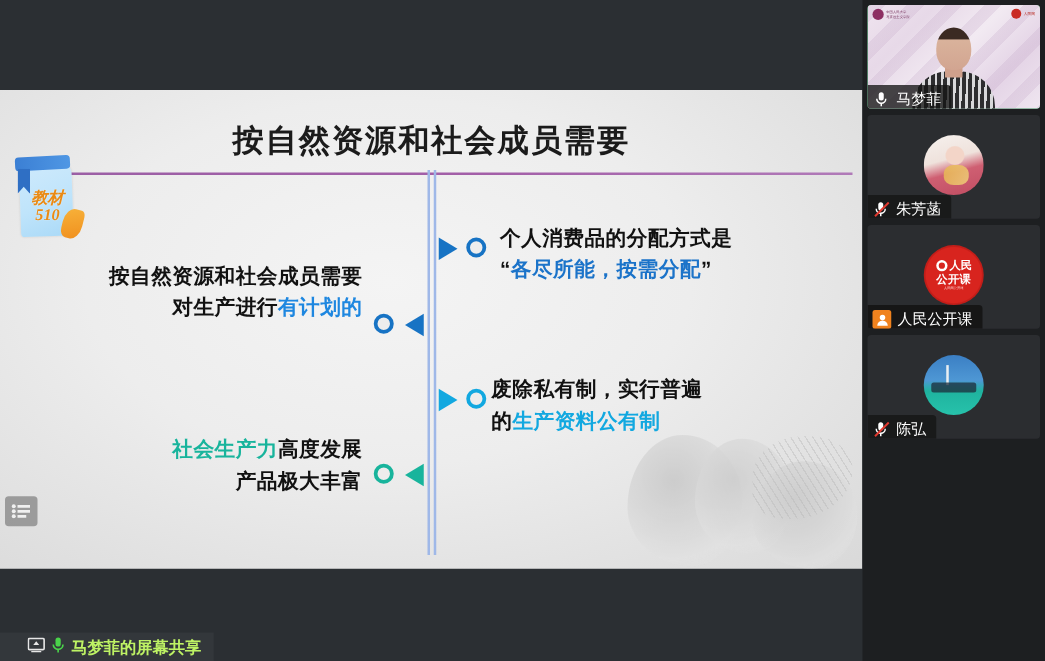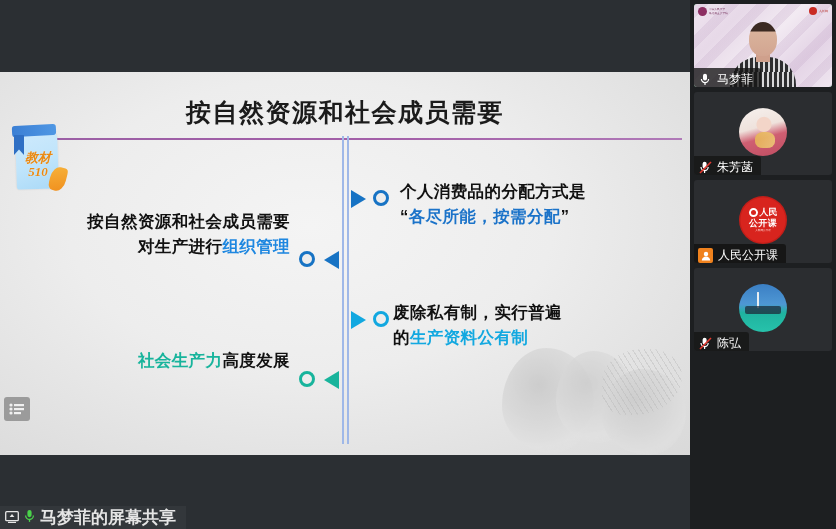--- a/index.html
+++ b/index.html
@@ -175,23 +175,23 @@
 
   
   .share-bar {
     position: absolute;
     left: 0; bottom: 0;
     height: 23px;
     background: #33373b;
     display: flex;
     align-items: center;
     gap: 5px;
-    padding: 0 10px 0 5px;
-    color: #e5e5e5;
-    font-size: 17px;
+    padding: 0 10px 0 22px;
+    color: #bef264;
+    font-size: 13px;
     font-weight: bold;
     white-space: nowrap;
   }
 
   
   .filmstrip {
     position: absolute;
     right: 0; top: 0;
     width: 146px; height: 529px;
     background: #1d1f21;
@@ -404,34 +404,35 @@
         <div class="node" style="left:373px; top:118px; border:3px solid #1773c4;"></div>
         <div class="blk" id="item-1" style="left:400px; top:107px; width:230px;">
             <div><span style="color: rgb(17, 17, 17);">个人消费品的分配方式是</span></div>
             <div><span style="color: rgb(17, 17, 17);">“</span><span style="color: rgb(27, 115, 201);">各尽所能，按需分配</span><span style="color: rgb(17, 17, 17);">”</span></div>
           </div>
 
         <div class="tri left" style="left:324px; top:179px; border-right-color:#1773c4;"></div>
         <div class="node" style="left:299px; top:179px; border:3px solid #1773c4;"></div>
         <div class="blk right-al" id="item-2" style="left:40px; top:137px; width:250px;">
             <div><span style="color: rgb(17, 17, 17);">按自然资源和社会成员需要</span></div>
-            <div><span style="color: rgb(17, 17, 17);">对生产进行</span><span style="color: rgb(30, 135, 224);">组织管理</span></div>
+            <div><span style="color: rgb(17, 17, 17);">对生产进行</span><span style="color: rgb(30, 135, 224);">有计划的</span></div>
           </div>
 
         <div class="tri right" style="left:351px; top:239px; border-left-color:#12a8e0;"></div>
         <div class="node" style="left:373px; top:239px; border:3px solid #12a8e0;"></div>
         <div class="blk" id="item-3" style="left:393px; top:228px; width:220px;">
             <div><span style="color: rgb(17, 17, 17);">废除私有制，实行普遍</span></div>
             <div><span style="color: rgb(17, 17, 17);">的</span><span style="color: rgb(18, 168, 224);">生产资料公有制</span></div>
           </div>
 
         <div class="tri left" style="left:324px; top:299px; border-right-color:#18b49c;"></div>
         <div class="node" style="left:299px; top:299px; border:3px solid #18b49c;"></div>
         <div class="blk right-al" id="item-4" style="left:60px; top:276px; width:230px;">
             <div><span style="color: rgb(24, 180, 156); margin-left: 40px;">社会生产力</span><span style="color: rgb(17, 17, 17);">高度发展</span></div>
+            <div><span style="color: rgb(17, 17, 17);">产品极大丰富</span></div>
           </div>
 
       </div>
     </div>
 
     <div class="list-btn">
       <svg width="16" height="12" viewBox="0 0 16 12" aria-hidden="true">
         <circle cx="2" cy="2" r="1.6" fill="#f0f0f0"></circle>
         <rect x="5" y="1" width="10" height="2.2" fill="#f0f0f0"></rect>
         <circle cx="2" cy="6" r="1.6" fill="#f0f0f0"></circle>

